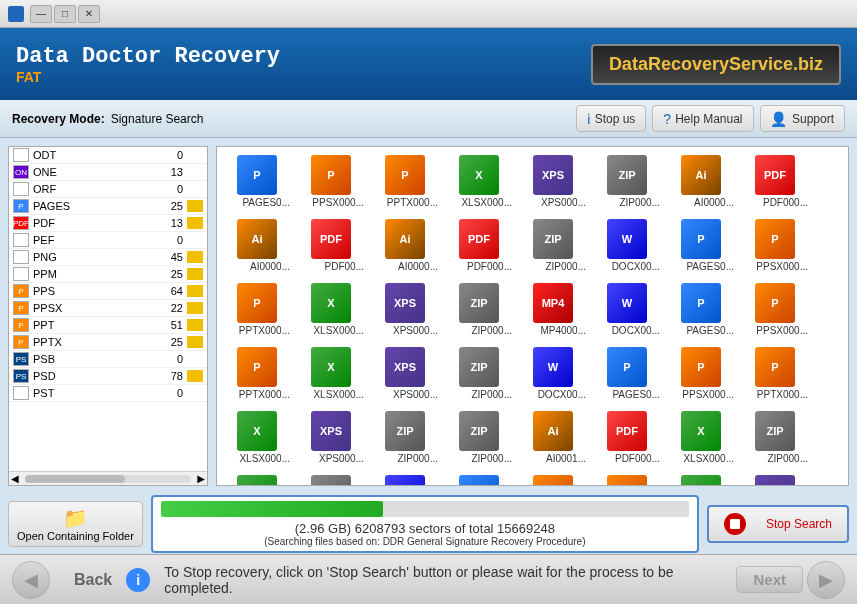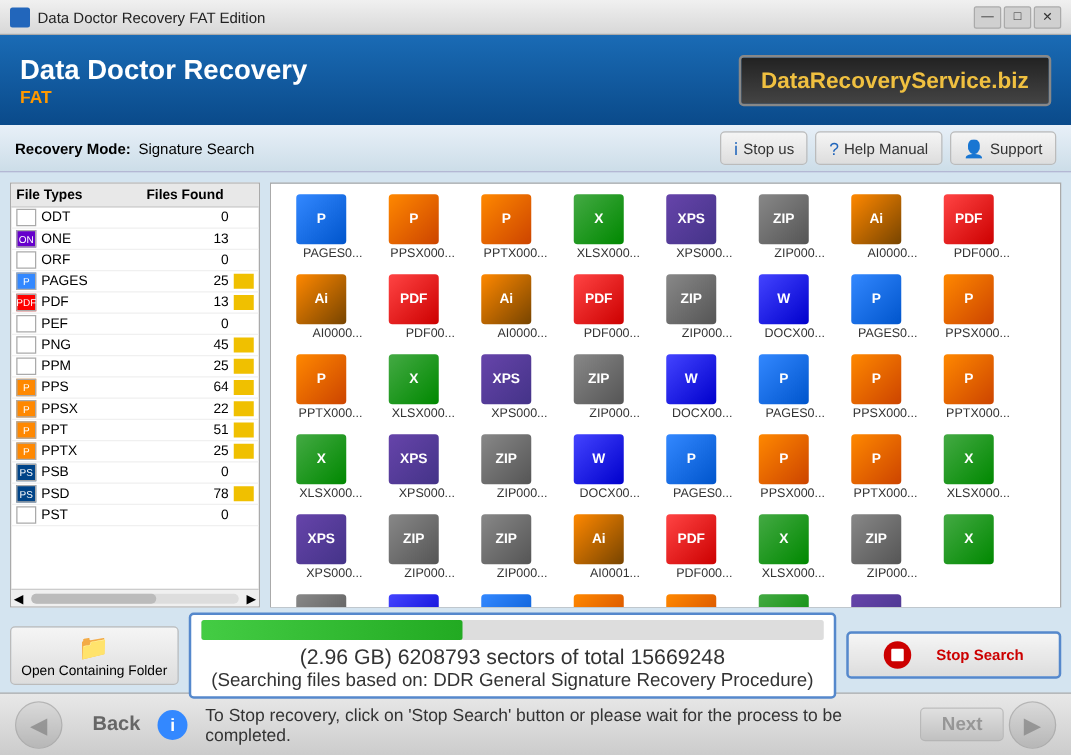--- a/index.html
+++ b/index.html
@@ -29,21 +29,21 @@
 
     
     #header {
       background: linear-gradient(to bottom, #1a6bb5, #0a4a8a);
       padding: 8px 16px;
       display: flex;
       align-items: center;
       justify-content: space-between;
       height: 72px;
     }
-    #header .logo-area .app-name { color: white; font-size: 22px; font-weight: bold; }
+    #header .logo-area .app-name { color: white; font-size: 22px; font-weight: bold; font-family: Liberation Mono, monospace; }
     #header .logo-area .app-sub { color: #ff9900; font-size: 14px; font-weight: bold; }
     #header .brand-box {
       background: linear-gradient(to bottom, #222, #444);
       border: 2px solid #888;
       padding: 8px 16px;
       border-radius: 4px;
     }
     #header .brand-box span { color: #f0c040; font-size: 18px; font-weight: bold; }
 
     
@@ -192,27 +192,27 @@
       border-radius: 2px;
       overflow: hidden;
       margin-bottom: 4px;
     }
     .progress-bar-fill {
       height: 100%;
       background: linear-gradient(to right, #44cc44, #22aa22);
       border-radius: 2px;
       width: 42%;
     }
-    .progress-text { font-size: 17px; color: #333; text-align: center; }
-    .progress-sub { font-size: 15px; color: #333; text-align: center; }
+    .progress-text { font-size: 13px; color: #333; text-align: center; }
+    .progress-sub { font-size: 10px; color: #333; text-align: center; }
     .stop-btn {
       display: flex; align-items: center; gap: 20px;
       background: linear-gradient(to bottom, #f5f5f5, #ddd);
       border: 2px solid #5588cc; border-radius: 4px;
-      padding: 6px 28px; cursor: pointer; font-size: 12px; font-weight: bold;
+      padding: 6px 15px; cursor: pointer; font-size: 12px; font-weight: normal;
       color: #cc0000;
     }
     .stop-btn .stop-icon {
       width: 22px; height: 22px; background: #cc0000; border-radius: 50%;
       display: flex; align-items: center; justify-content: center;
     }
     .stop-btn .stop-icon-inner {
       width: 10px; height: 10px; background: white; border-radius: 1px;
     }
 
@@ -260,21 +260,20 @@
     #right-panel::-webkit-scrollbar-thumb { background: #ccc; border: 1px solid #aaa; }
     #left-panel .file-list::-webkit-scrollbar { width: 12px; }
     #left-panel .file-list::-webkit-scrollbar-track { background: #f0f0f0; }
     #left-panel .file-list::-webkit-scrollbar-thumb { background: #ccc; }
   </style>
 </head>
 <body>
 
 <div id="titlebar">
   <span class="title-icon"></span>
-  <span class="title-text">Data Doctor Recovery FAT Edition</span>
   <div class="win-controls">
     <div class="win-btn">—</div>
     <div class="win-btn">□</div>
     <div class="win-btn close">✕</div>
   </div>
 </div>
 
 <div id="header">
   <div class="logo-area">
     <div class="app-name">Data Doctor Recovery</div>
@@ -302,25 +301,20 @@
     <button class="nav-btn">
       <span class="btn-icon">👤</span>
       <span>Support</span>
     </button>
   </div>
 </div>
 
 <div id="main">
 
   <div id="left-panel">
-    <div class="panel-header">
-      <span class="col1">File Types</span>
-      <span class="col2">Files Found</span>
-      <span class="col3"></span>
-    </div>
     <div class="file-list" id="file-list-container">
 
     <div class="file-row">
           <div class="file-icon" style="background: rgb(255, 255, 255);"></div>
           <span class="file-name">ODT</span>
           <span class="file-count">0</span>
           <div class="file-bar"></div>
         </div>
         <div class="file-row">
           <div class="file-icon" style="background: rgb(102, 0, 204); color: white;">ON</div>
@@ -491,20 +485,24 @@
           <div class="file-img icon-xlsx" style="width: 40px; height: 40px; display: flex; align-items: center; justify-content: center; font-size: 11px; font-weight: bold; border-radius: 3px;">X</div>
           <div class="file-label">XLSX000...</div>
         </div>
         <div class="grid-item">
           <div class="file-img icon-xps" style="width: 40px; height: 40px; display: flex; align-items: center; justify-content: center; font-size: 11px; font-weight: bold; border-radius: 3px;">XPS</div>
           <div class="file-label">XPS000...</div>
         </div>
         <div class="grid-item">
           <div class="file-img icon-zip" style="width: 40px; height: 40px; display: flex; align-items: center; justify-content: center; font-size: 11px; font-weight: bold; border-radius: 3px;">ZIP</div>
           <div class="file-label">ZIP000...</div>
+        </div>
+        <div class="grid-item">
+          <div class="file-img icon-mp4" style="width: 40px; height: 40px; display: flex; align-items: center; justify-content: center; font-size: 11px; font-weight: bold; border-radius: 3px;">MP4</div>
+          <div class="file-label">MP4000...</div>
         </div>
         <div class="grid-item">
           <div class="file-img icon-docx" style="width: 40px; height: 40px; display: flex; align-items: center; justify-content: center; font-size: 11px; font-weight: bold; border-radius: 3px;">W</div>
           <div class="file-label">DOCX00...</div>
         </div>
         <div class="grid-item">
           <div class="file-img icon-pages" style="width: 40px; height: 40px; display: flex; align-items: center; justify-content: center; font-size: 11px; font-weight: bold; border-radius: 3px;">P</div>
           <div class="file-label">PAGES0...</div>
         </div>
         <div class="grid-item">

